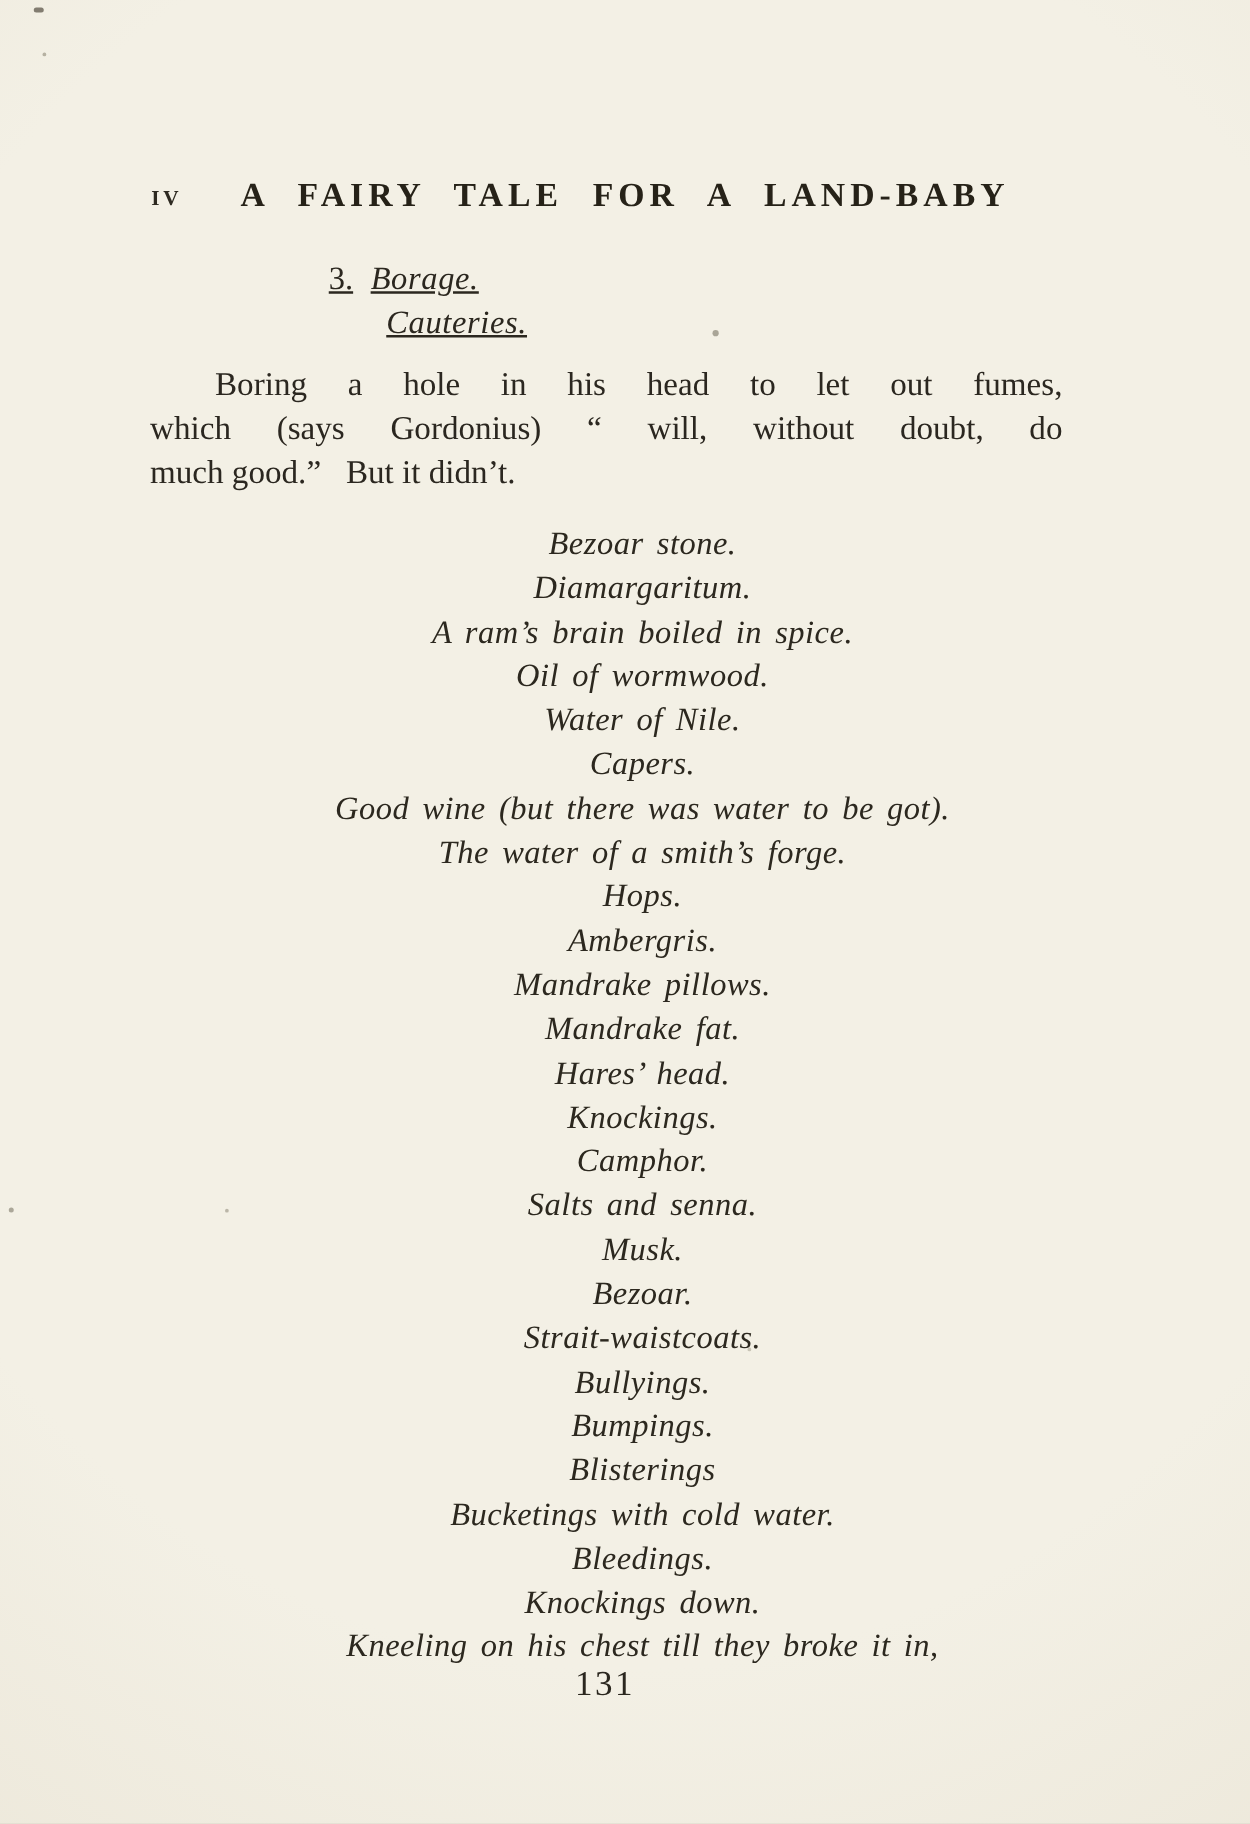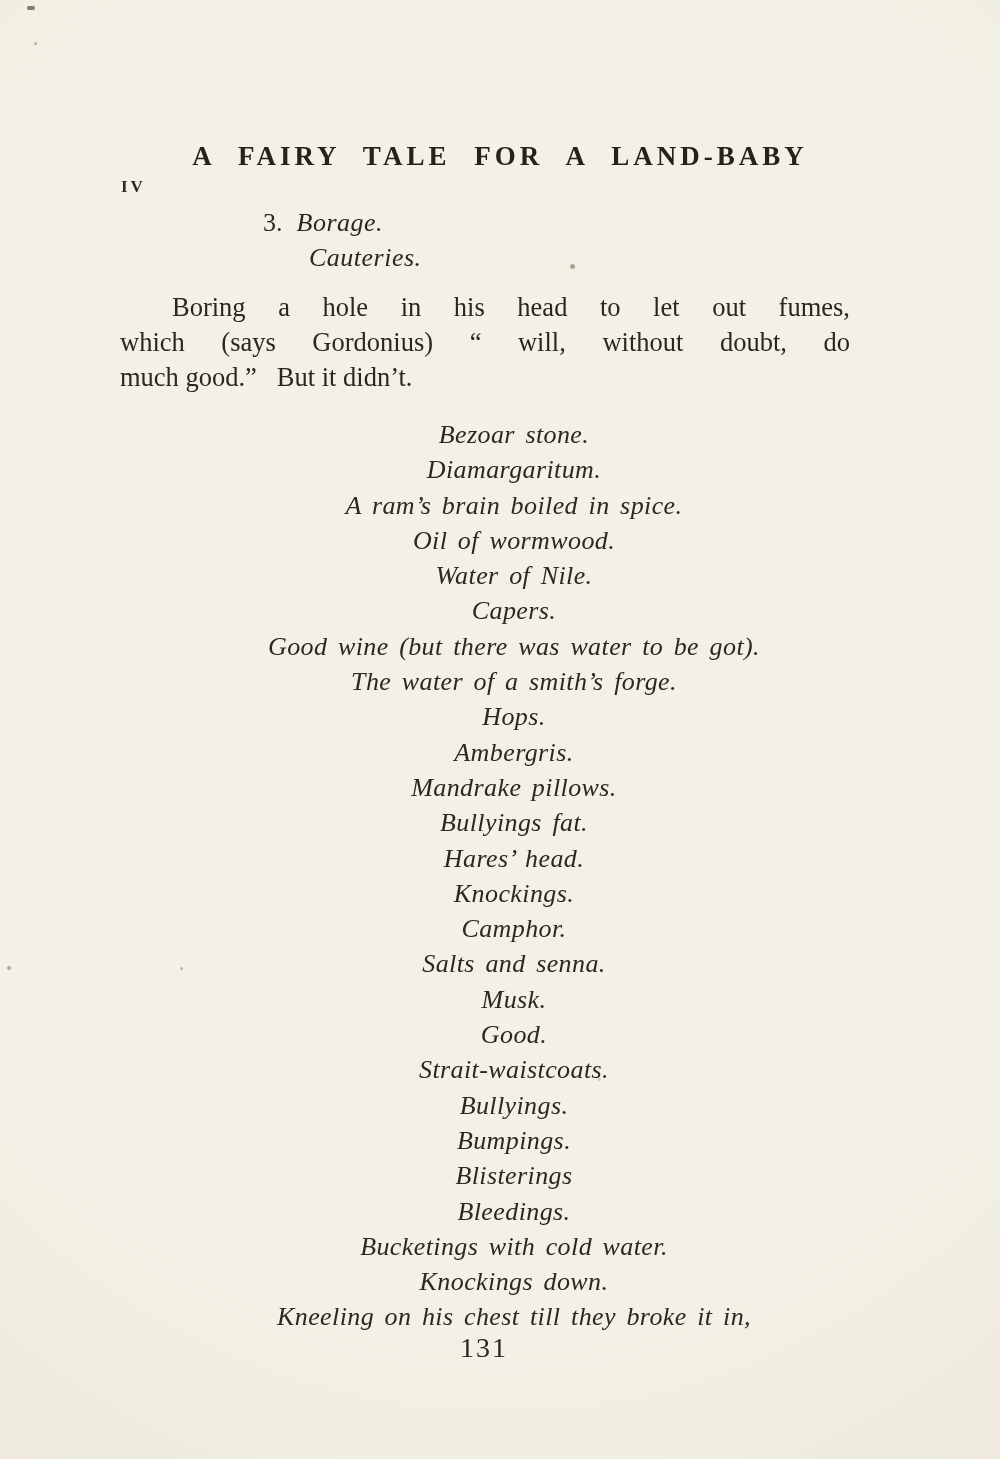--- a/index.html
+++ b/index.html
@@ -28,40 +28,40 @@
   }
   .chapter-num {
     position: absolute;
     left: 121px;
     top: 8px;
     font-size: 17px;
     font-weight: 700;
     letter-spacing: 3px;
     text-transform: uppercase;
     color: #2e2a21;
-    margin-top: 28px;
   }
   .title {
     text-align: center;
     font-size: 27px;
     font-weight: 700;
     letter-spacing: 4px;
     word-spacing: 13px;
     color: #262218;
     font-family: Liberation Serif, serif;
   }
 
   
   .section-intro {
     position: absolute;
     top: 205px;
     left: 263px;
     font-size: 26px;
     line-height: 35px;
     color: #2b271f;
+    text-decoration: underline;
   }
   .section-number {
     font-style: normal;
     margin-right: 14px;
   }
   .section-item {
     font-style: italic;
     letter-spacing: 0.5px;
   }
   .section-line2 {
@@ -164,33 +164,33 @@
       <div class="remedy-line">Diamargaritum.</div>
       <div class="remedy-line">A ram’s brain boiled in spice.</div>
       <div class="remedy-line">Oil of wormwood.</div>
       <div class="remedy-line">Water of Nile.</div>
       <div class="remedy-line">Capers.</div>
       <div class="remedy-line">Good wine (but there was water to be got).</div>
       <div class="remedy-line">The water of a smith’s forge.</div>
       <div class="remedy-line">Hops.</div>
       <div class="remedy-line">Ambergris.</div>
       <div class="remedy-line">Mandrake pillows.</div>
-      <div class="remedy-line">Bullyings fat.</div>
+      <div class="remedy-line">Mandrake fat.</div>
       <div class="remedy-line">Hares’ head.</div>
       <div class="remedy-line">Knockings.</div>
       <div class="remedy-line">Camphor.</div>
       <div class="remedy-line">Salts and senna.</div>
       <div class="remedy-line">Musk.</div>
-      <div class="remedy-line">Good.</div>
+      <div class="remedy-line">Bezoar.</div>
       <div class="remedy-line">Strait-waistcoats.</div>
       <div class="remedy-line">Bullyings.</div>
       <div class="remedy-line">Bumpings.</div>
       <div class="remedy-line">Blisterings</div>
+      <div class="remedy-line">Bucketings with cold water.</div>
       <div class="remedy-line">Bleedings.</div>
-      <div class="remedy-line">Bucketings with cold water.</div>
       <div class="remedy-line">Knockings down.</div>
       <div class="remedy-line">Kneeling on his chest till they broke it in,</div>
     </div>
 
   <div class="page-number">131</div>
 
   <div class="speck s1"></div>
   <div class="speck s2"></div>
   <div class="speck s3"></div>
   <div class="speck s4"></div>

